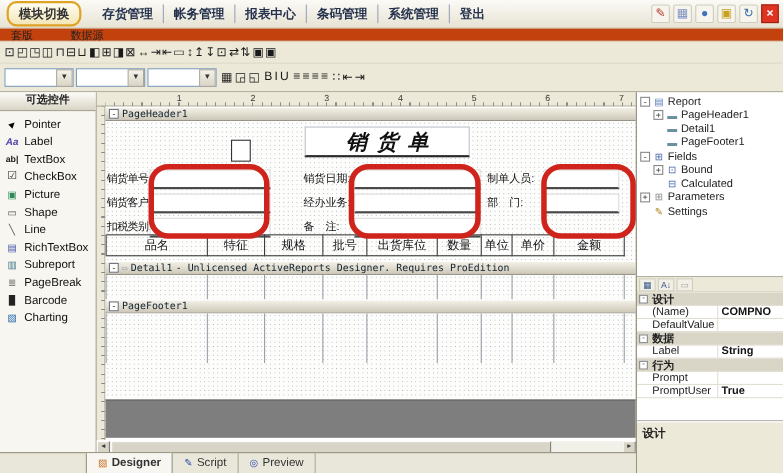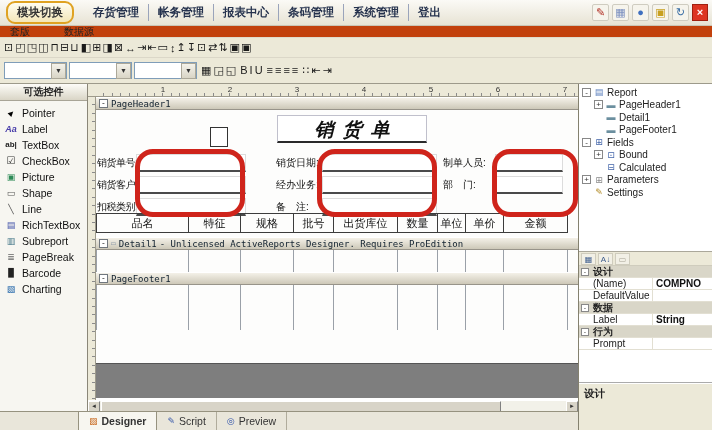--- a/index.html
+++ b/index.html
@@ -555,20 +555,25 @@
           <span class="pname">行为</span>
 
         </div>
 
         <div class="prow" data-t="row">
           <span class="pcatbox">-</span>
           <span class="pname">Prompt</span>
           <span class="pval"></span>
         </div>
 
+        <div class="prow" data-t="row">
+          <span class="pcatbox">-</span>
+          <span class="pname">PromptUser</span>
+          <span class="pval">True</span>
+        </div>
       </div>
     <div id="desc-pane">
       <div id="desc-title">设计</div>
     </div>
   </div>
 
   <div id="tabbar">
 
       <div class="tab" data-active="1">
         <span class="tab-ico" style="color:#c86a20">▨</span>

